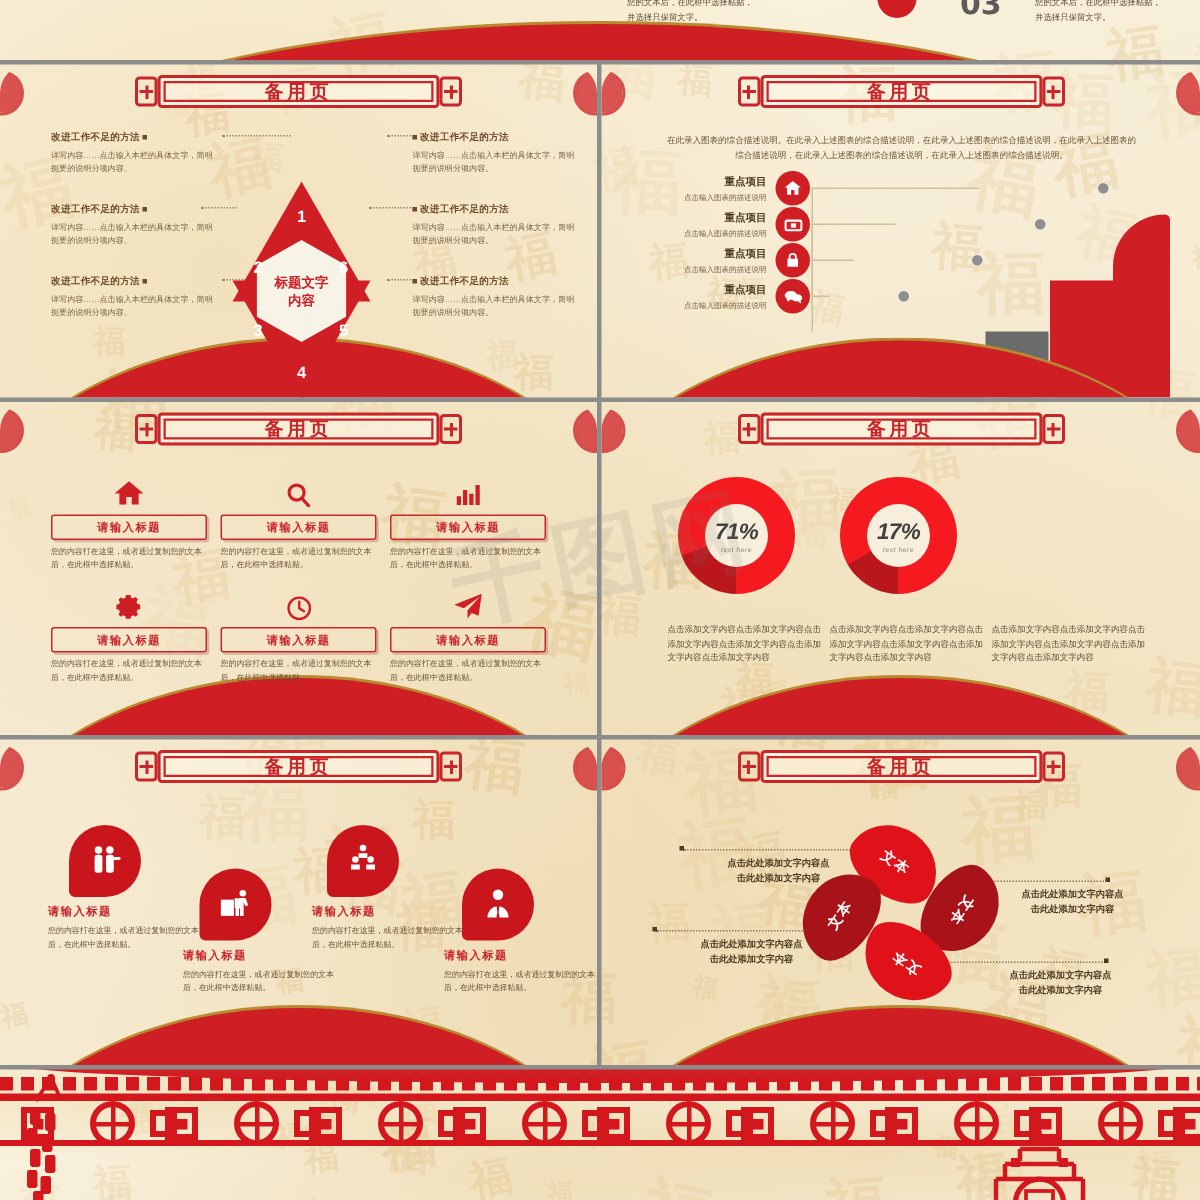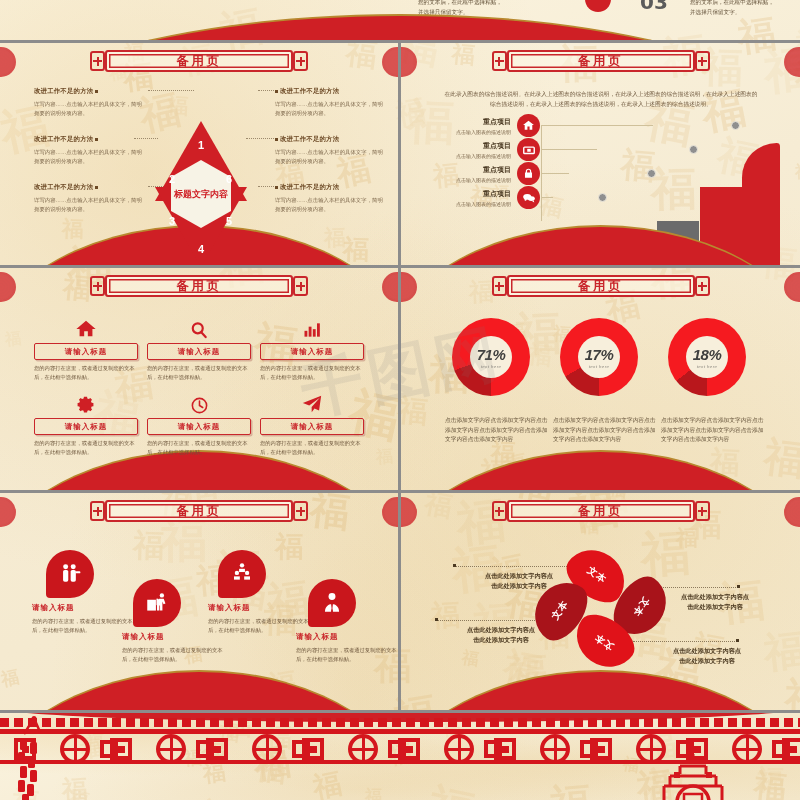--- a/index.html
+++ b/index.html
@@ -21,21 +21,21 @@
       linear-gradient(160deg, #fbf4e0 0%, #f6ecd4 40%, #f3e6c8 100%);
   }
   .fu-layer { position: absolute; inset: 0; overflow: hidden; opacity: .30; }
   .fu {
     position: absolute; color: #d8a95d; font-weight: 700;
     font-family: "DejaVu Serif", serif; line-height: 1;
     user-select: none;
   }
 
   
-  .slide { position: absolute; overflow: hidden; background: transparent; }
+  .slide { position: absolute; overflow: hidden; background: transparent; border-radius: 19px; }
   .slide .paper { z-index: 0; }
   .slide > * { position: relative; z-index: 2; }
   .sep-h { position: absolute; left: 0; width: 800px; height: 3px; background: #8c8c8c; z-index: 40; }
   .sep-v { position: absolute; top: 0; width: 3px; height: 800px; background: #8c8c8c; z-index: 40; }
 
   
   .arc-wrap { position: absolute; left: -6%; bottom: -46px; width: 112%; height: 86px; overflow: hidden; z-index: 3; }
   .arc {
     position: absolute; left: 0; top: 0; width: 100%; height: 150px;
     border-radius: 50% 50% 0 0 / 100% 100% 0 0;
@@ -74,21 +74,21 @@
 
   
   .star-stage { position: absolute; left: 155px; top: 78px; width: 92px; height: 146px; z-index: 5; }
   .tri { position: absolute; width: 0; height: 0; }
   .tri-up   { border-left: 46px solid transparent; border-right: 46px solid transparent; border-bottom: 80px solid #cf1f25; }
   .tri-down { border-left: 46px solid transparent; border-right: 46px solid transparent; border-top: 80px solid #cf1f25; }
   .hexctr {
     position: absolute; left: 16px; top: 39px; width: 60px; height: 68px;
     background: #f7f3e6;
     clip-path: polygon(50% 0%, 100% 25%, 100% 75%, 50% 100%, 0% 75%, 0% 25%);
-    display: flex; flex-direction: row; align-items: center; justify-content: center;
+    display: flex; flex-direction: column; align-items: center; justify-content: center;
     color: #cf1f25; font-weight: 700; font-size: 9px; line-height: 12px; z-index: 3;
   }
   .starnum { position: absolute; color: #fff; font-weight: 700; font-size: 11px; z-index: 4; }
 
   .leafrow { position: absolute; width: 112px; z-index: 5; }
   .leaf-h { color: #6d4a26; font-weight: 700; font-size: 6.4px; letter-spacing: .2px; white-space: nowrap; }
   .leaf-b { color: #7a6448; font-size: 5.4px; line-height: 8.5px; margin-top: 4px; }
   .dotm { width: 3px; height: 3px; background: #6d4a26; display: inline-block; vertical-align: middle; }
   .conn { position: absolute; border-top: 1px dotted #9d8a6c; z-index: 4; }
 
@@ -576,26 +576,20 @@
         <span class="dnum">71%</span>
         <span class="dsub">text here</span>
       </div>
     </div>
     <div class="donut" style="left:159px;top:50px;background:conic-gradient(from 180deg,#b9171c 0deg 60deg,#f51a20 60deg 360deg);">
       <div class="hole">
         <span class="dnum">17%</span>
         <span class="dsub">text here</span>
       </div>
     </div>
-    <div class="donut" style="left:267px;top:50px;background:conic-gradient(from 180deg,#b9171c 0deg 52deg,#f51a20 52deg 360deg);">
-      <div class="hole">
-        <span class="dnum">18%</span>
-        <span class="dsub">text here</span>
-      </div>
-    </div>
 
     <div class="dcol" style="left:44px;top:148px;">点击添加文字内容点击添加文字内容点击添加文字内容点击添加文字内容点击添加文字内容点击添加文字内容</div>
     <div class="dcol" style="left:152px;top:148px;">点击添加文字内容点击添加文字内容点击添加文字内容点击添加文字内容点击添加文字内容点击添加文字内容</div>
     <div class="dcol" style="left:260px;top:148px;">点击添加文字内容点击添加文字内容点击添加文字内容点击添加文字内容点击添加文字内容点击添加文字内容</div>
 
     <div class="arc-wrap">
         <div class="arc"></div>
       </div>
   </div>
   <div class="sep-h" style="top:490px;"></div>

